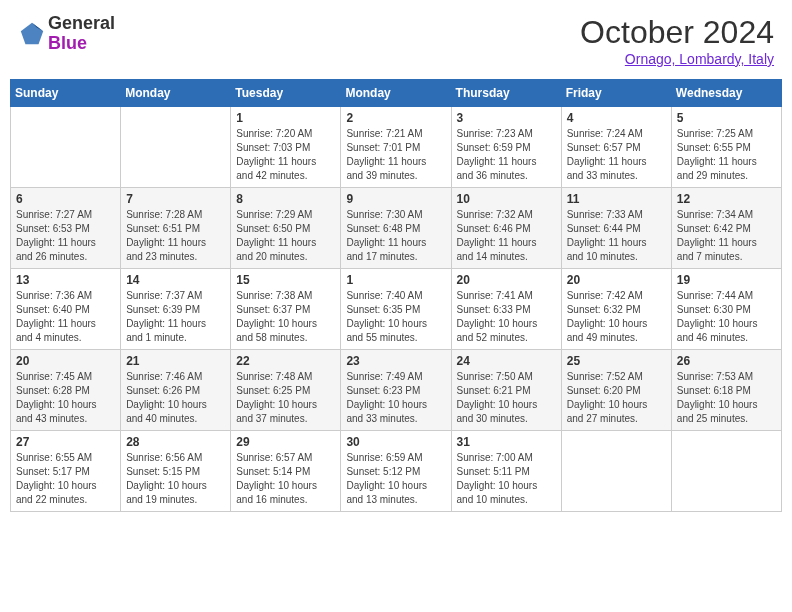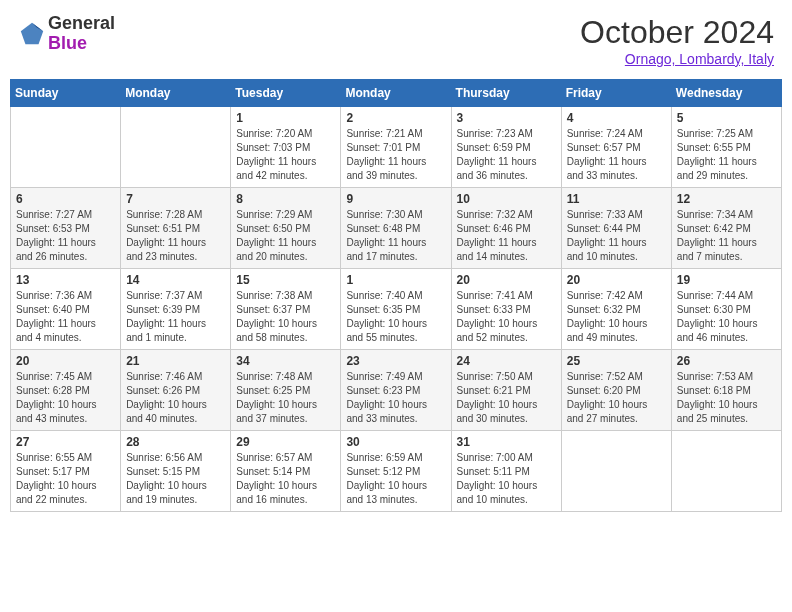--- a/index.html
+++ b/index.html
@@ -211,21 +211,21 @@
       <tr>
         <td>
           <span class="day-number">20</span>
           <div class="day-info">Sunrise: 7:45 AM<br>Sunset: 6:28 PM<br>Daylight: 10 hours and 43 minutes.</div>
         </td>
         <td>
           <span class="day-number">21</span>
           <div class="day-info">Sunrise: 7:46 AM<br>Sunset: 6:26 PM<br>Daylight: 10 hours and 40 minutes.</div>
         </td>
         <td>
-          <span class="day-number">34</span>
+          <span class="day-number">22</span>
           <div class="day-info">Sunrise: 7:48 AM<br>Sunset: 6:25 PM<br>Daylight: 10 hours and 37 minutes.</div>
         </td>
         <td>
           <span class="day-number">23</span>
           <div class="day-info">Sunrise: 7:49 AM<br>Sunset: 6:23 PM<br>Daylight: 10 hours and 33 minutes.</div>
         </td>
         <td>
           <span class="day-number">24</span>
           <div class="day-info">Sunrise: 7:50 AM<br>Sunset: 6:21 PM<br>Daylight: 10 hours and 30 minutes.</div>
         </td>

